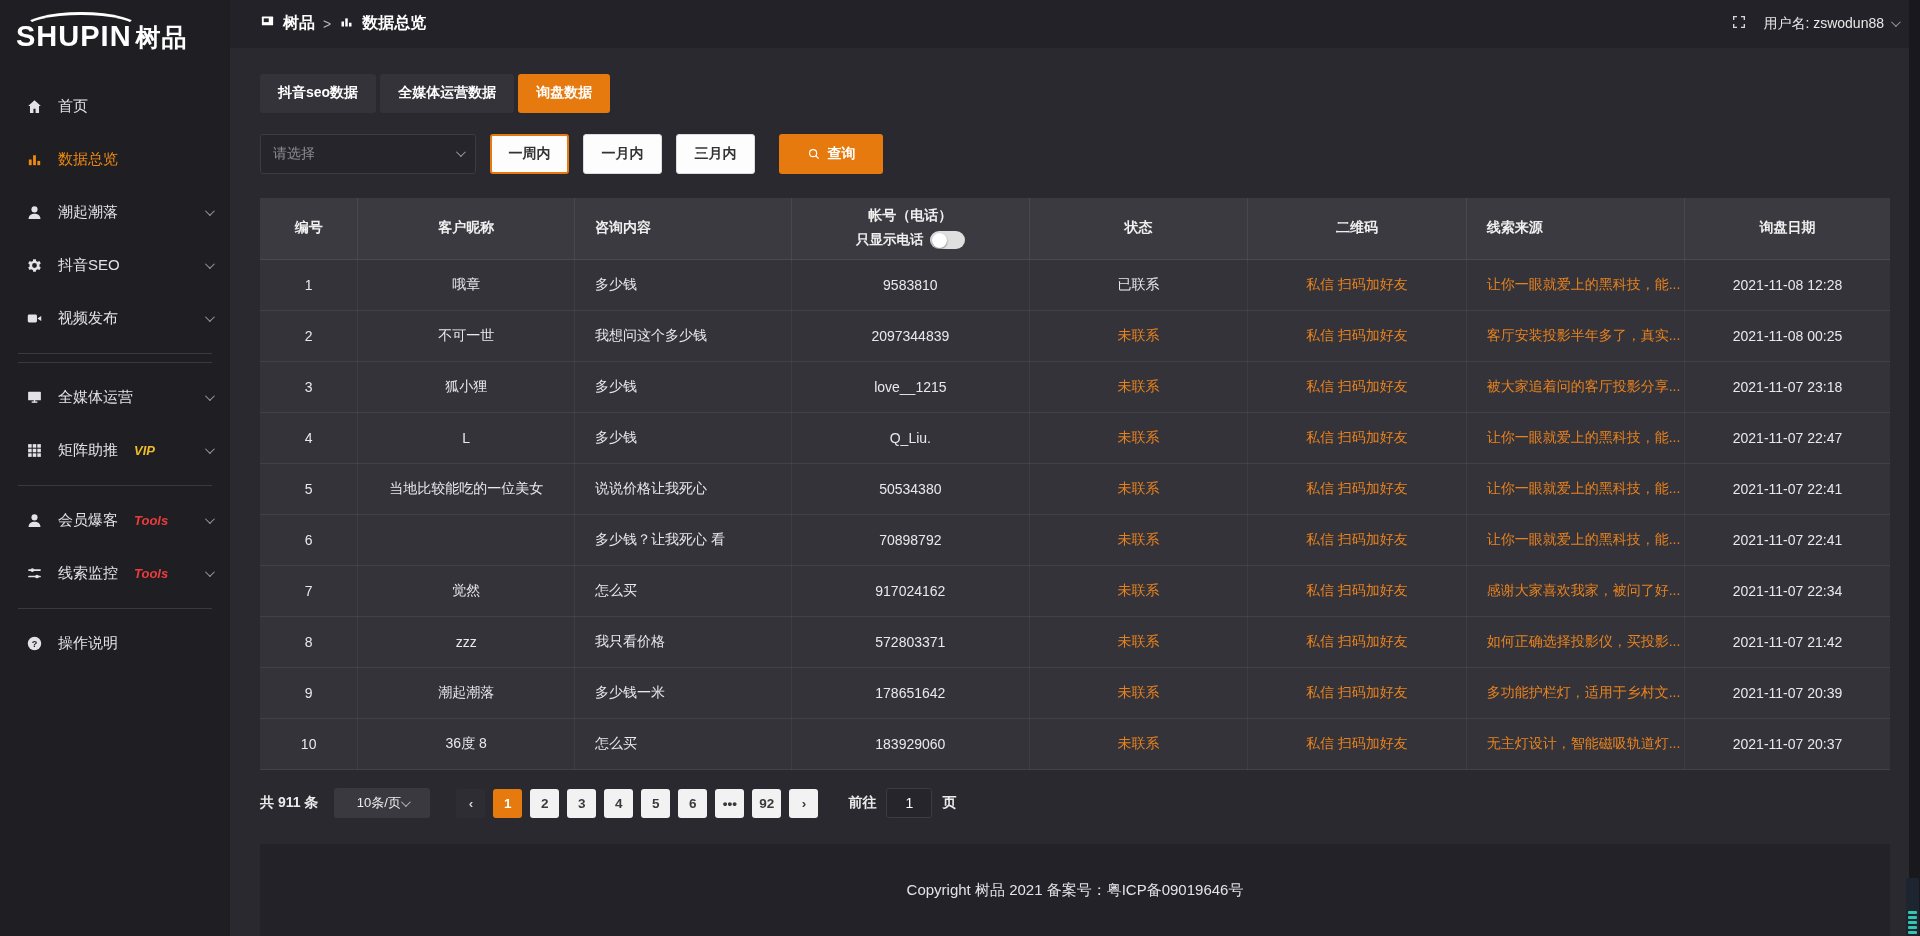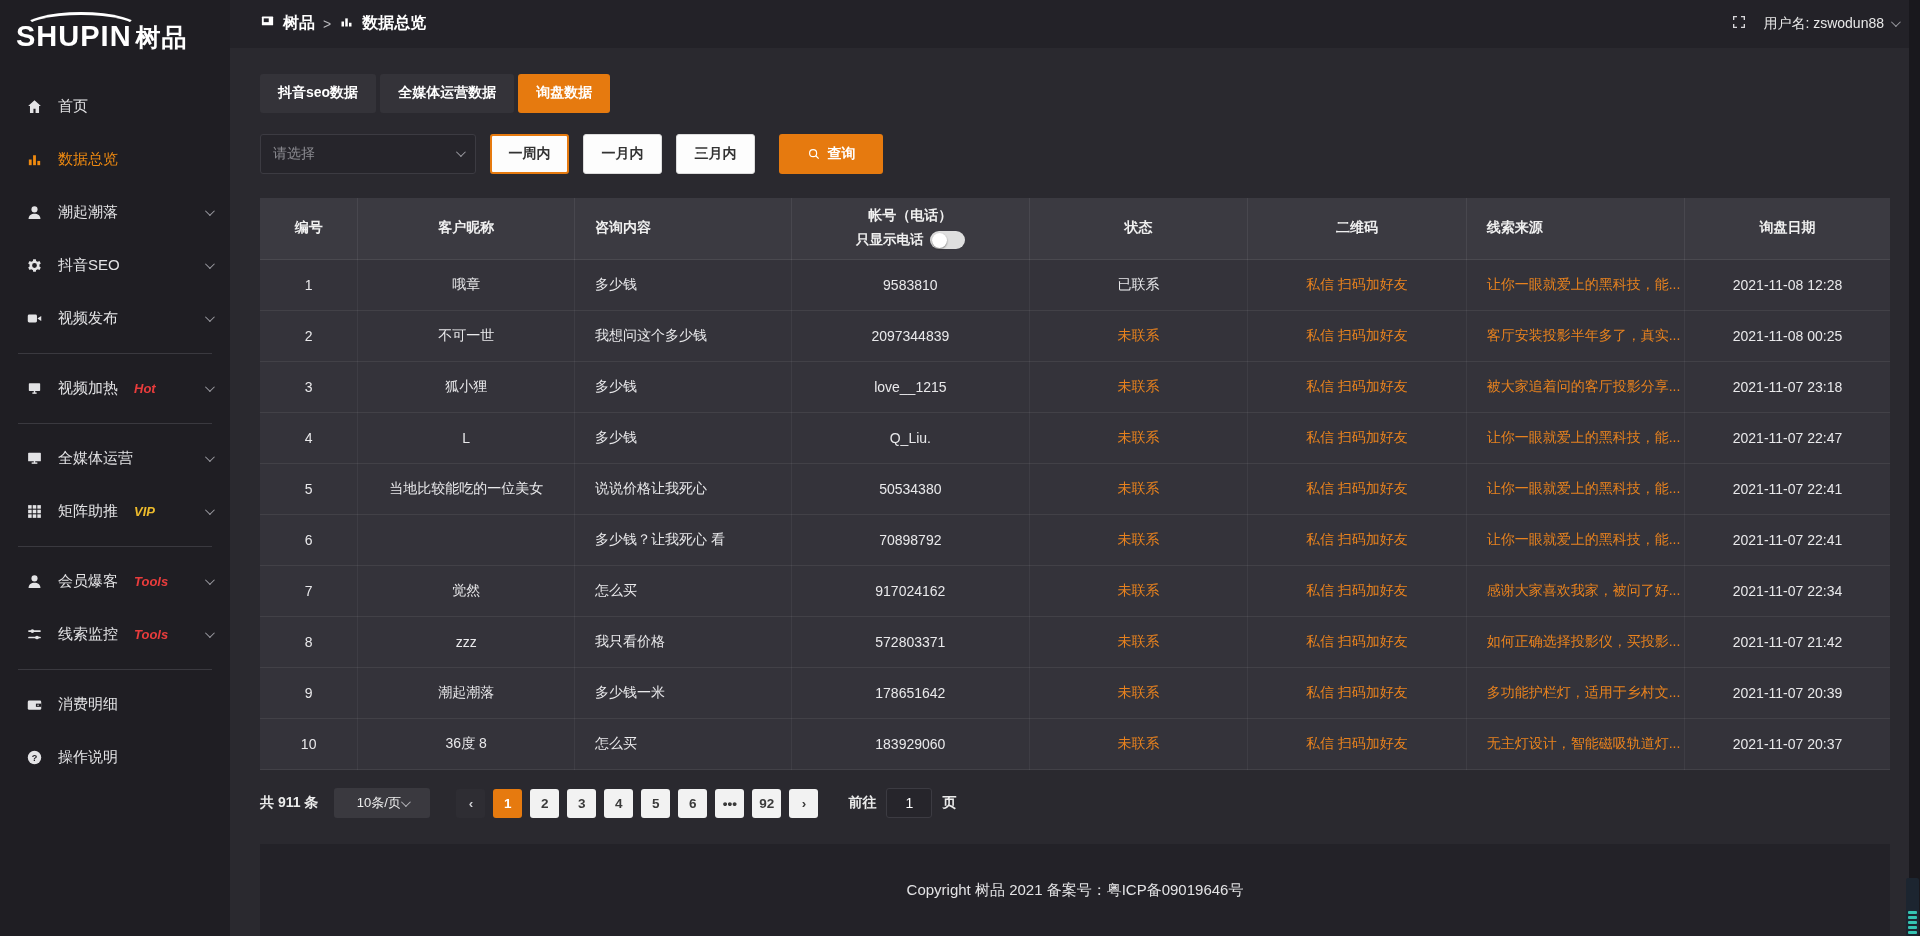--- a/index.html
+++ b/index.html
@@ -134,32 +134,20 @@
           <span class="icon">
             <svg viewBox="0 0 24 24">
               <rect x="2.5" y="6.5" width="13" height="11" rx="2"></rect>
               <path d="M16.5 11.5l5-3.2v7.4l-5-3.2z"></path>
             </svg>
           </span>
           <span class="side-label">视频发布</span>
           <span class="chev side-chev"></span>
         </div>
         <div class="side-divider"></div>
-        <div class="side-item">
-          <span class="icon">
-            <svg viewBox="0 0 24 24">
-              <rect x="4" y="4.5" width="16" height="11" rx="1"></rect>
-              <rect x="9" y="17.5" width="6" height="2"></rect>
-              <rect x="11" y="15.5" width="2" height="3"></rect>
-            </svg>
-          </span>
-          <span class="side-label">视频加热</span>
-          <span class="badge" style="color:#e83c3c">Hot</span>
-          <span class="chev side-chev"></span>
-        </div>
         <div class="side-divider"></div>
         <div class="side-item">
           <span class="icon">
             <svg viewBox="0 0 24 24">
               <rect x="3" y="4" width="18" height="12" rx="1"></rect>
               <rect x="8" y="17.5" width="8" height="2"></rect>
               <rect x="11" y="15.5" width="2" height="3"></rect>
             </svg>
           </span>
           <span class="side-label">全媒体运营</span>
@@ -202,30 +190,20 @@
               <circle cx="9" cy="7.2" r="2.6"></circle>
               <rect x="3" y="15" width="18" height="2.4" rx="1.2"></rect>
               <circle cx="15.5" cy="16.2" r="2.6"></circle>
             </svg>
           </span>
           <span class="side-label">线索监控</span>
           <span class="badge" style="color:#e83c3c">Tools</span>
           <span class="chev side-chev"></span>
         </div>
         <div class="side-divider"></div>
-        <div class="side-item">
-          <span class="icon">
-            <svg viewBox="0 0 24 24">
-              <rect x="2.5" y="6.5" width="19" height="13" rx="2"></rect>
-              <rect x="14" y="10.8" width="7.5" height="4.5" fill="#1f1e23"></rect>
-              <circle cx="17" cy="13" r="1.1"></circle>
-            </svg>
-          </span>
-          <span class="side-label">消费明细</span>
-        </div>
         <div class="side-item">
           <span class="icon">
             <svg viewBox="0 0 24 24">
               <circle cx="12" cy="12" r="9.5"></circle>
               <text x="12" y="16.5" text-anchor="middle" font-size="13" font-weight="bold" fill="#1f1e23">?</text>
             </svg>
           </span>
           <span class="side-label">操作说明</span>
         </div>
       </nav>

